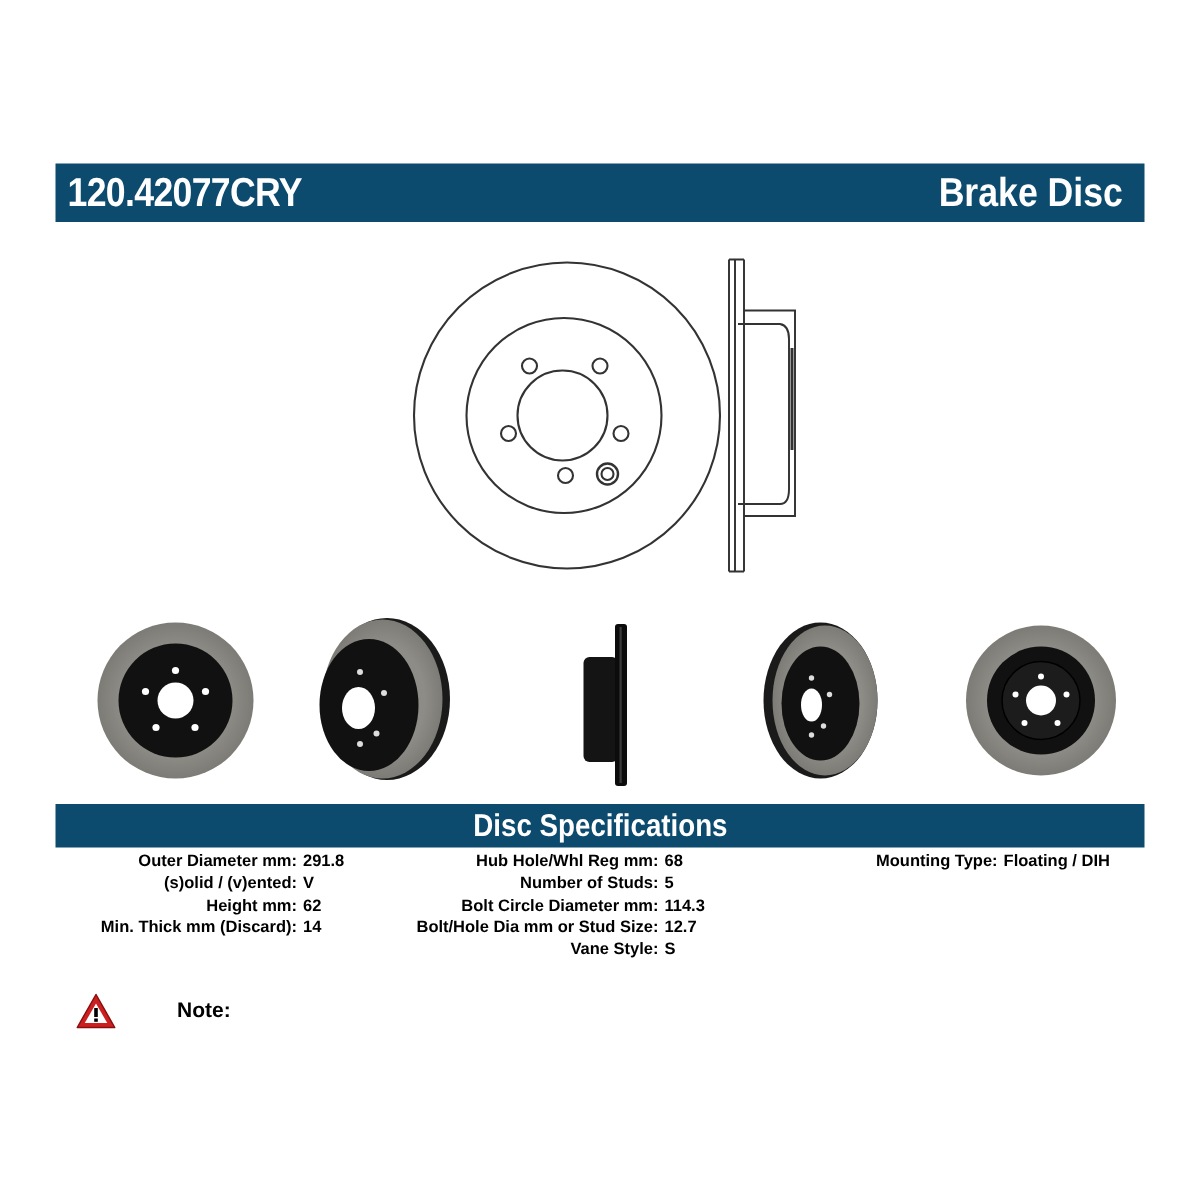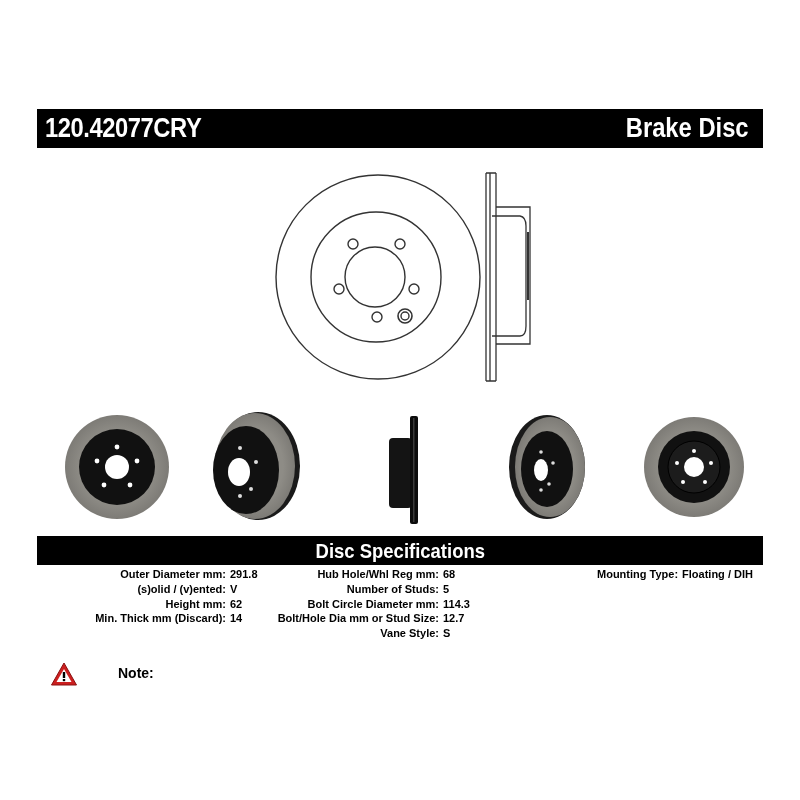--- a/index.html
+++ b/index.html
@@ -1,37 +1,37 @@
 <!DOCTYPE html>
 <html><head>
   <meta charset="utf-8">
   <style>
     html, body { margin: 0; padding: 0; background: #ffffff; }
     body { width: 800px; height: 800px; position: relative; overflow: hidden;
            font-family: "Liberation Sans", sans-serif; color: #000; }
-    .bar { position: absolute; left: 37px; width: 726px; background: #000000; color: #fff;
+    .bar { position: absolute; left: 37px; width: 726px; background: #0c4a6e; color: #fff;
            box-sizing: border-box; font-weight: bold; }
     .title-bar { top: 109px; height: 39px; }
     .title-bar .pn { position: absolute; left: 8px; top: 4px; font-size: 27px; letter-spacing: -0.5px;
                      transform: scaleX(0.88); transform-origin: left center; }
     .title-bar .kind { position: absolute; right: 14px; top: 4px; font-size: 27px;
                        transform: scaleX(0.88); transform-origin: right center; }
     .spec-bar { top: 536px; height: 29px; text-align: center; }
     .spec-bar .st { display: inline-block; font-size: 21px; line-height: 29px;
                     transform: scaleX(0.88); }
     svg.drawing { position: absolute; left: 0; top: 0; }
     .col { position: absolute; top: 567px; font-size: 11px; font-weight: bold; line-height: 14.8px; }
     .row { white-space: nowrap; }
     .row .lbl { display: inline-block; text-align: right; }
     .row .val { display: inline-block; padding-left: 4px; text-align: right; }
-    .col1 .lbl { width: 198px; margin-left: 28px; }
+    .col1 .lbl { width: 198px; }
     .col1 { left: 0px; }
     .col2 { left: 248px; text-decoration: underline; }
     .col2 .lbl { width: 191px; }
-    .col3 { left: 584px; margin-left: 13px; }
+    .col3 { left: 584px; }
     .note { position: absolute; left: 50px; top: 661px; height: 30px; }
     .note .warn { position: absolute; left: 0; top: 0; }
     .note .label { position: absolute; left: 44px; top: 4px; font-size: 14px; font-weight: bold; margin-left: 24px; }
   </style>
 </head>
 <body>
 
 <div class="bar title-bar">
   <span class="pn">120.42077CRY</span>
   <span class="kind">Brake Disc</span>

